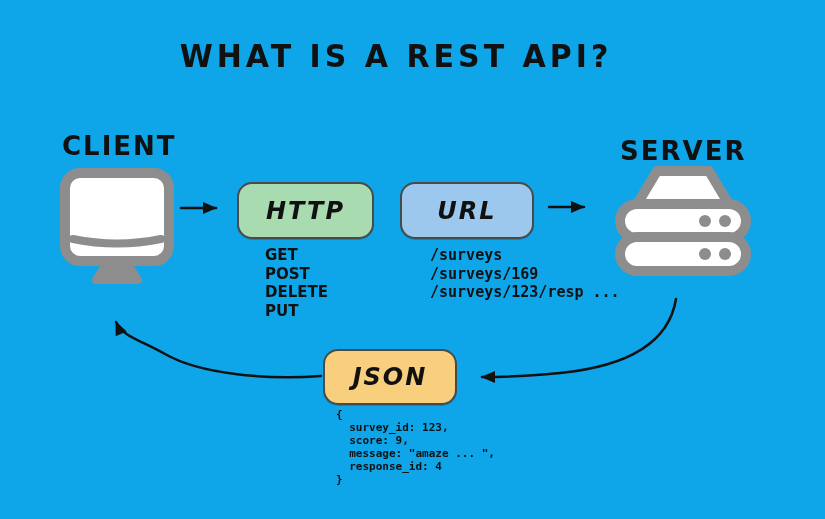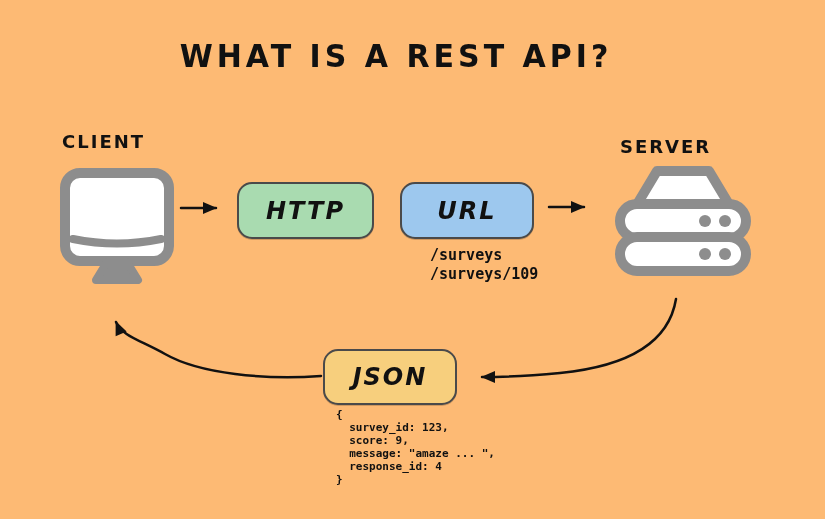--- a/index.html
+++ b/index.html
@@ -1,32 +1,32 @@
 <!DOCTYPE html>
 <html><head>
 <meta charset="utf-8">
 <style>
   html,body{margin:0;padding:0;background:#ffffff;}
   .canvas{
     position:relative;
     width:825px;height:519px;
-    background:#fdba74;
+    background:#0ea5e9;
     font-family:"DejaVu Sans", sans-serif;
     color:#111111;
     overflow:hidden;
   }
   .title{
     position:absolute;left:0;top:38px;width:792px;
     text-align:center;
     font-size:30px;font-weight:700;letter-spacing:4px;
     transform:scaleY(1.05);
   }
   .entity-label{
     position:absolute;
-    font-size:18px;font-weight:700;letter-spacing:2px;text-align:center;
+    font-size:26px;font-weight:700;letter-spacing:2px;text-align:center;
   }
   .client-label{left:62px;top:131px;}
   .server-label{left:620px;top:136px;}
   .icon-wrap{position:absolute;}
   .monitor-wrap{left:56px;top:166px;}
   .server-wrap{left:614px;top:164px;}
   .pill{
     position:absolute;
     border:2px solid #4a4a4a;
     border-radius:15px;
@@ -86,24 +86,31 @@
   <div class="pill http-box" style="background: rgb(169, 219, 176); text-align: right;">
     <span>HTTP</span>
   </div>
   <div class="pill url-box" style="background: rgb(157, 200, 238);">
     <span>URL</span>
   </div>
   <div class="pill json-box" style="background: rgb(247, 207, 125);">
     <span>JSON</span>
   </div>
 
+  <div class="stack-list methods-list">
+    <div>GET</div>
+    <div>POST</div>
+    <div>DELETE</div>
+    <div>PUT</div>
+  </div>
 
   <div class="stack-list urls-list">
     <div>/surveys</div>
-    <div>/surveys/109</div>
+    <div>/surveys/169</div>
+    <div>/surveys/123/resp ...</div>
   </div>
 
   <pre class="json-code">{
   survey_id: 123,
   score: 9,
   message: "amaze ... ",
   response_id: 4
 }</pre>
 
   <svg class="arrows" width="825" height="519" viewBox="0 0 825 519">

